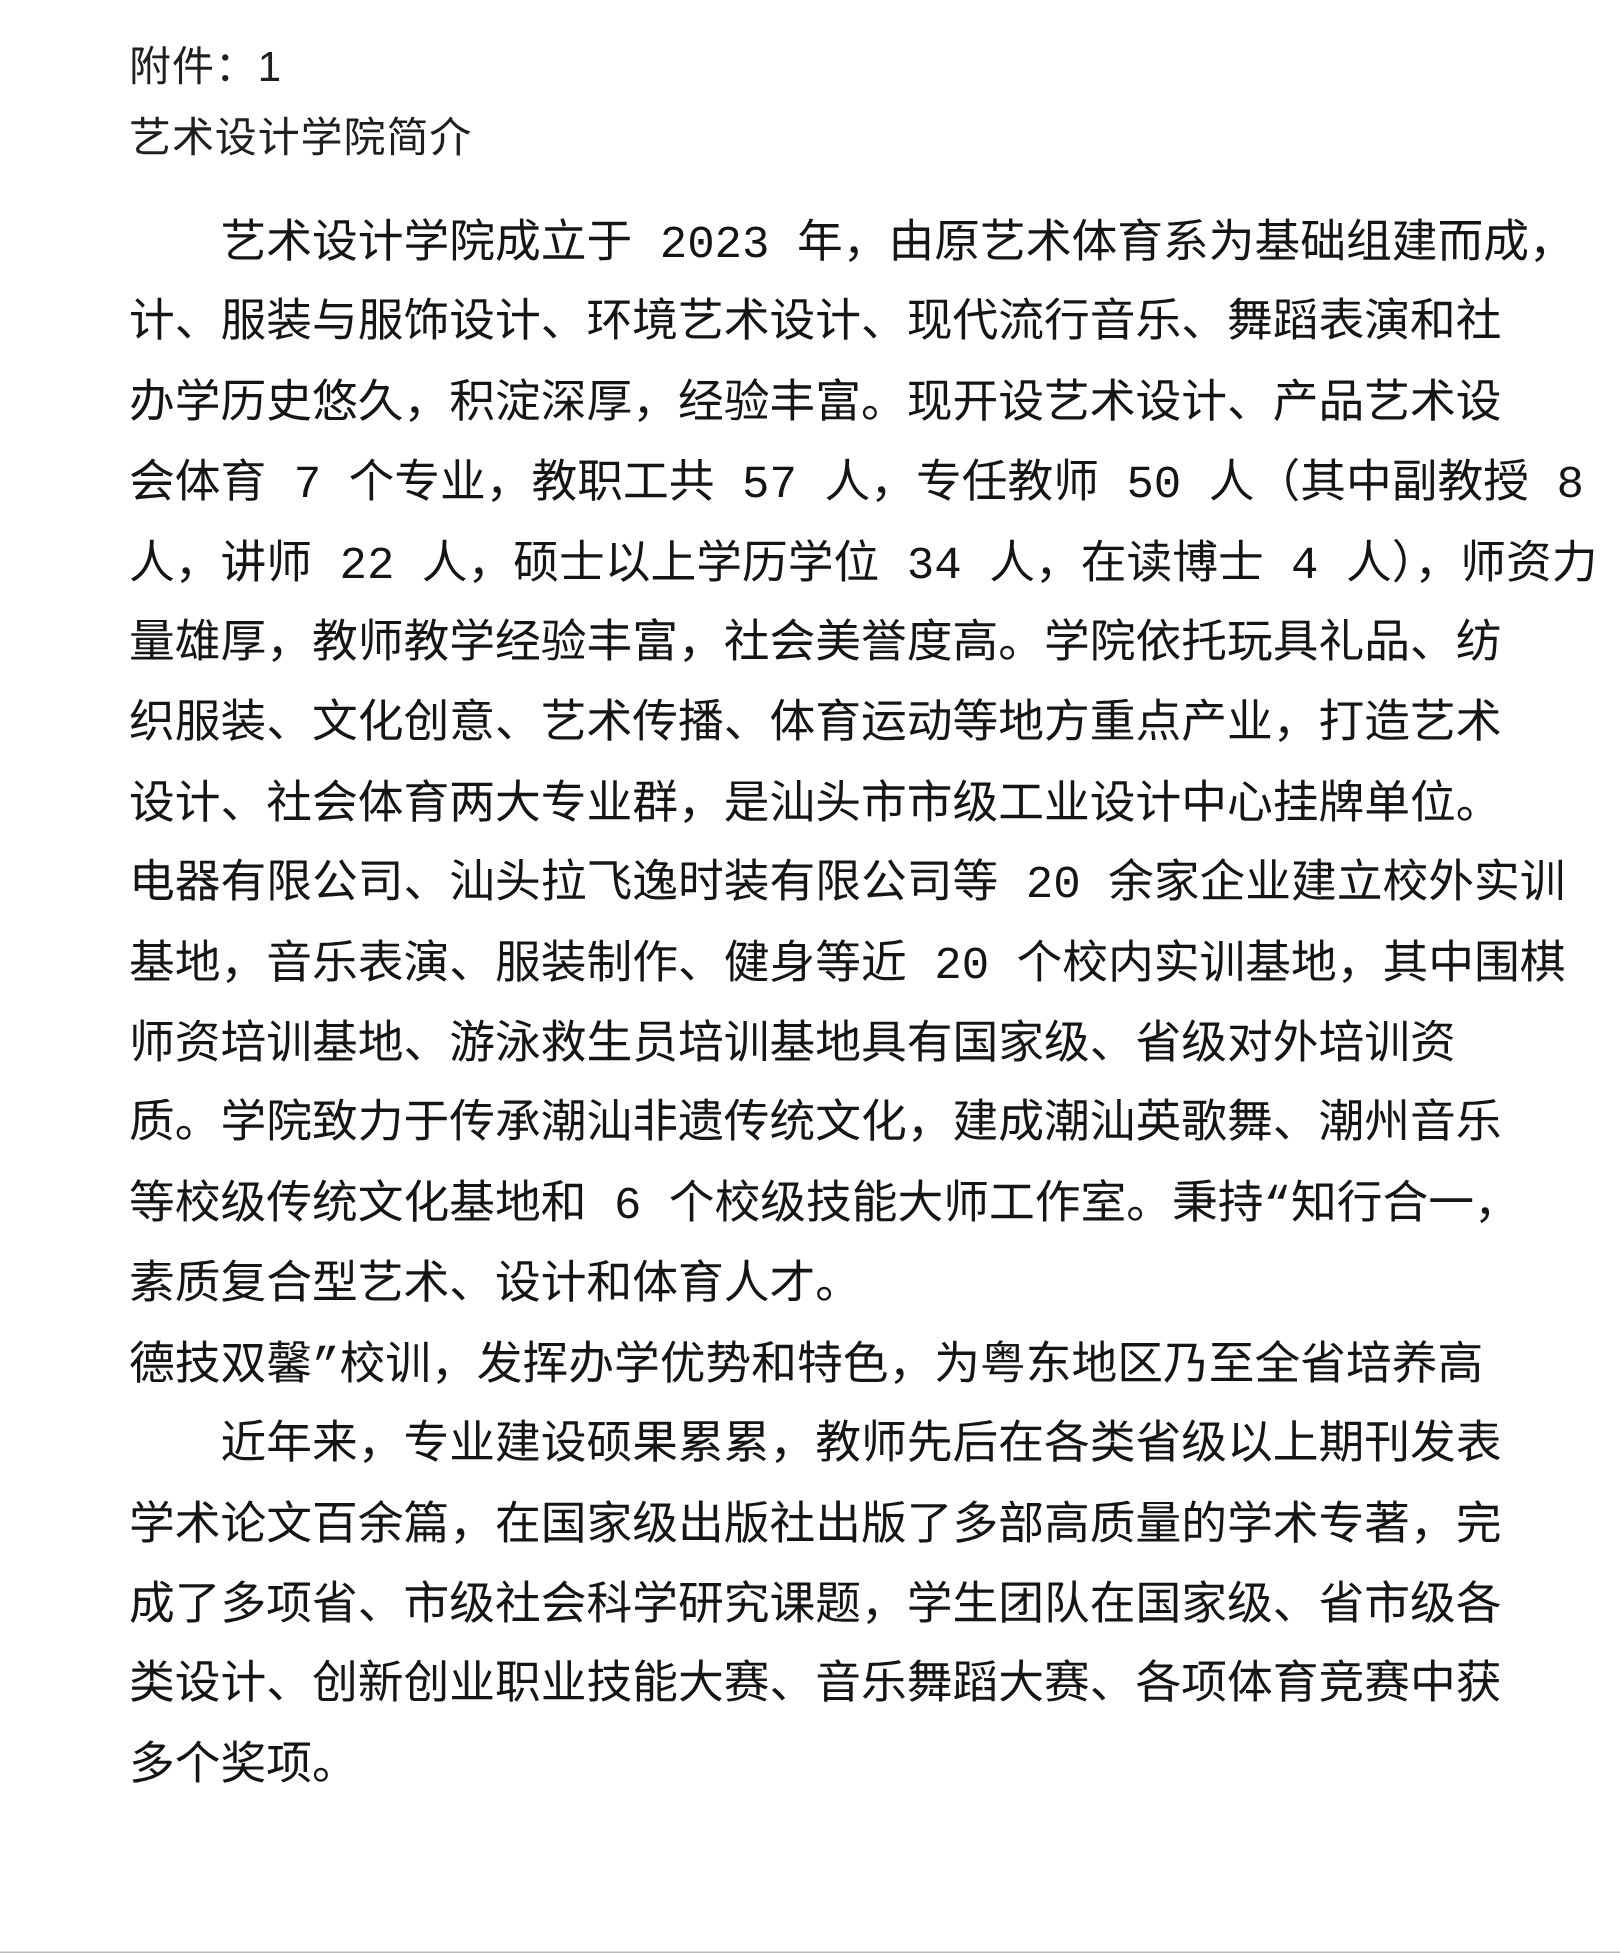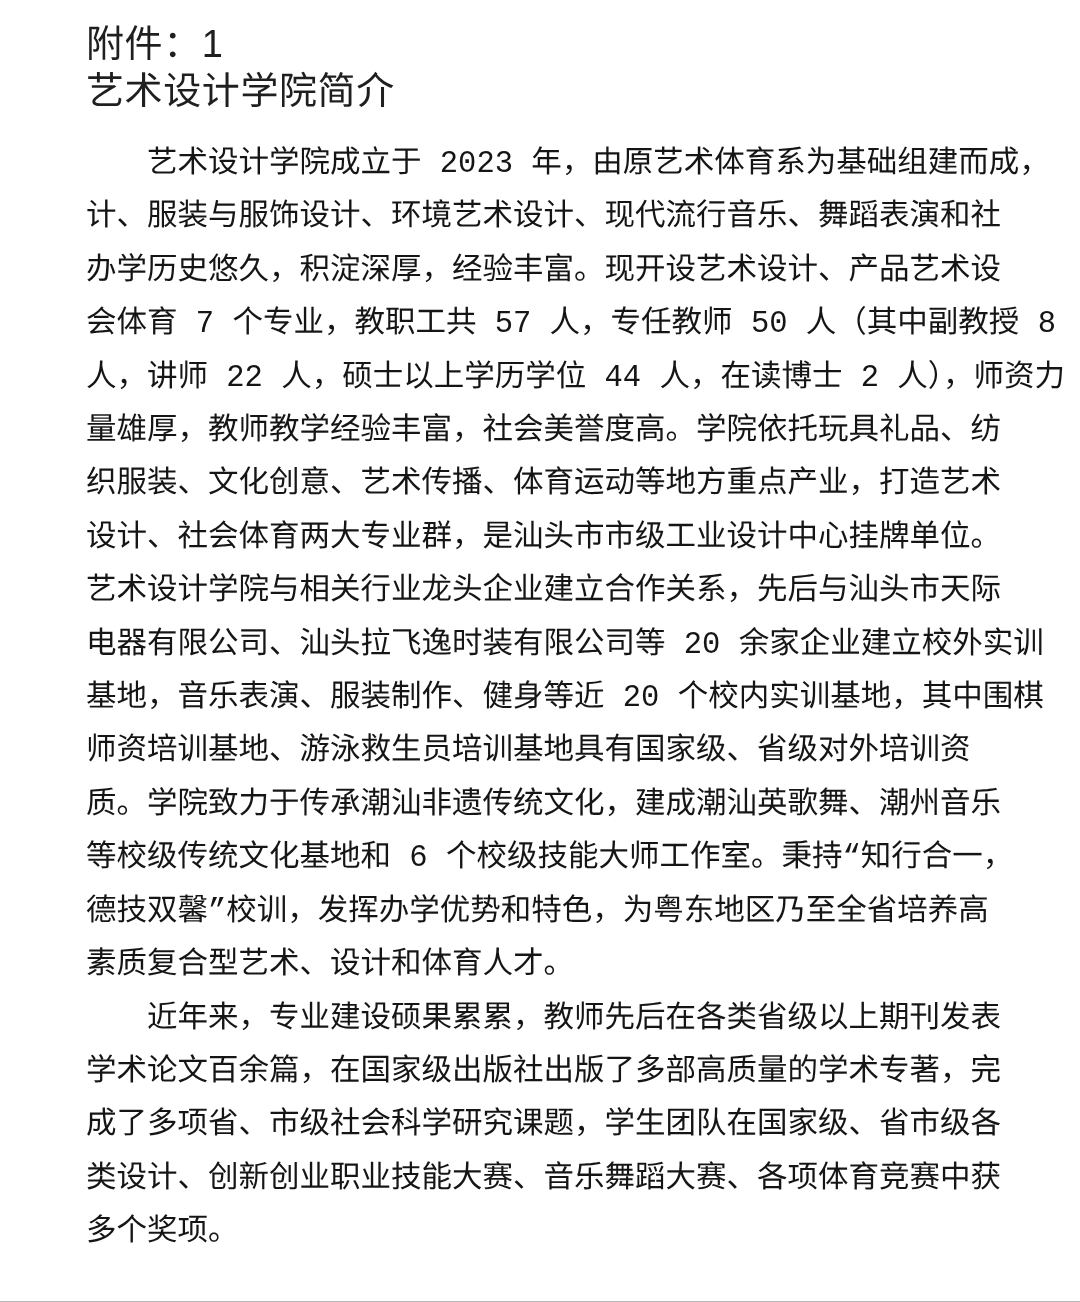--- a/index.html
+++ b/index.html
@@ -47,21 +47,21 @@
 
   #doc-body {
     position: absolute;
     left: 86px;
     top: 22px;
     width: 920px;
   }
 
   
   .head-line {
-    font-size: 38px;
+    font-size: 28px;
     line-height: 45px;
     letter-spacing: 0.6px;
     color: #1f1f1f;
     font-weight: 400;
     white-space: pre;
   }
 
   #line-attachment { margin-top: 0px; }
   #line-title { margin-top: 2px; margin-bottom: 24px; }
 
@@ -88,32 +88,31 @@
 
     <div class="head-line" id="line-attachment">附件：1</div>
 
     <div class="head-line" id="line-title">艺术设计学院简介</div>
 
     <div class="para-block">
       <div class="body-line">　　艺术设计学院成立于 2023 年，由原艺术体育系为基础组建而成，</div>
       <div class="body-line">计、服装与服饰设计、环境艺术设计、现代流行音乐、舞蹈表演和社</div>
       <div class="body-line">办学历史悠久，积淀深厚，经验丰富。现开设艺术设计、产品艺术设</div>
       <div class="body-line">会体育 7 个专业，教职工共 57 人，专任教师 50 人（其中副教授 8</div>
-      <div class="body-line">人，讲师 22 人，硕士以上学历学位 44 人，在读博士 2 人），师资力</div>
+      <div class="body-line">人，讲师 22 人，硕士以上学历学位 34 人，在读博士 4 人），师资力</div>
       <div class="body-line">量雄厚，教师教学经验丰富，社会美誉度高。学院依托玩具礼品、纺</div>
       <div class="body-line">织服装、文化创意、艺术传播、体育运动等地方重点产业，打造艺术</div>
       <div class="body-line">设计、社会体育两大专业群，是汕头市市级工业设计中心挂牌单位。</div>
-      <div class="body-line">艺术设计学院与相关行业龙头企业建立合作关系，先后与汕头市天际</div>
       <div class="body-line">电器有限公司、汕头拉飞逸时装有限公司等 20 余家企业建立校外实训</div>
       <div class="body-line">基地，音乐表演、服装制作、健身等近 20 个校内实训基地，其中围棋</div>
       <div class="body-line">师资培训基地、游泳救生员培训基地具有国家级、省级对外培训资</div>
       <div class="body-line">质。学院致力于传承潮汕非遗传统文化，建成潮汕英歌舞、潮州音乐</div>
       <div class="body-line">等校级传统文化基地和 6 个校级技能大师工作室。秉持“知行合一，</div>
+      <div class="body-line">素质复合型艺术、设计和体育人才。</div>
       <div class="body-line">德技双馨”校训，发挥办学优势和特色，为粤东地区乃至全省培养高</div>
-      <div class="body-line">素质复合型艺术、设计和体育人才。</div>
     </div>
 
     <div class="para-block">
       <div class="body-line">　　近年来，专业建设硕果累累，教师先后在各类省级以上期刊发表</div>
       <div class="body-line">学术论文百余篇，在国家级出版社出版了多部高质量的学术专著，完</div>
       <div class="body-line">成了多项省、市级社会科学研究课题，学生团队在国家级、省市级各</div>
       <div class="body-line">类设计、创新创业职业技能大赛、音乐舞蹈大赛、各项体育竞赛中获</div>
       <div class="body-line">多个奖项。</div>
     </div>
 

